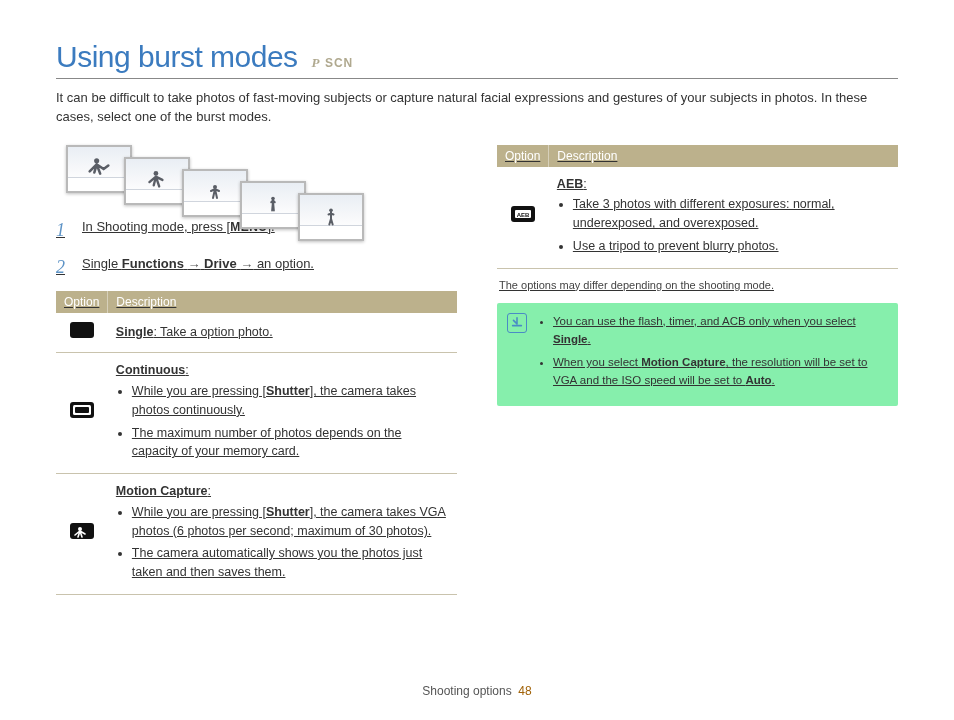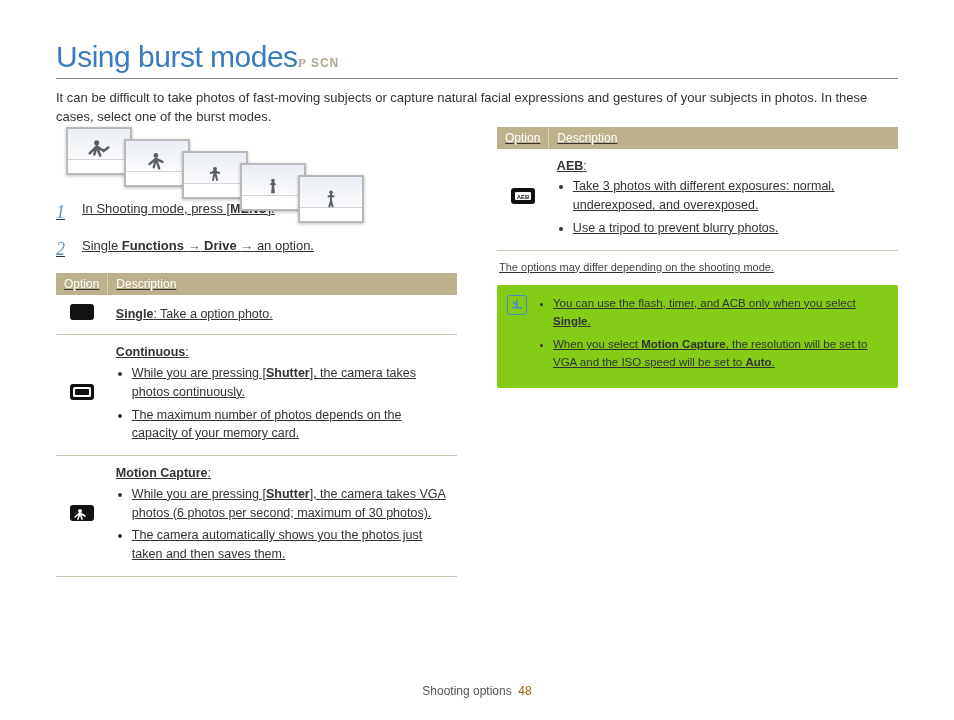--- a/index.html
+++ b/index.html
@@ -6,31 +6,31 @@
   body {
     width: 954px;
     height: 720px;
     background: #fff;
     font-family: Arial, Helvetica, sans-serif;
     color: #333;
     font-size: 13px;
     padding: 40px 56px 20px 56px;
     position: relative;
   }
-  .title-row { display: flex; align-items: baseline; }
+  .title-row { display: flex; align-items: baseline; gap: 14px; }
   .page-title {
     font-size: 30px;
     color: #3b7bbf;
     font-weight: 400;
     letter-spacing: -0.5px;
   }
   .mode-tags { color: #b0a98f; font-size: 12px; letter-spacing: 1px; font-weight: bold; }
   .mode-tags .p { font-family: "Times New Roman", serif; font-style: italic; font-weight: bold; font-size: 13px; }
   hr.title-rule { border: none; border-top: 1px solid #888; margin: 4px 0 10px 0; }
-  .intro { font-size: 13px; line-height: 1.45; color: #333; margin-bottom: 0; }
+  .intro { font-size: 13px; line-height: 1.45; color: #333; margin-bottom: 18px; }
   .columns { display: flex; gap: 40px; }
   .col { flex: 1 1 0; min-width: 0; text-decoration: underline; }
   .burst-strip { display: flex; gap: 0; margin: 0 0 24px 10px; }
   .frame {
     width: 66px; height: 48px;
     border: 2px solid #b9b9b9;
     background: linear-gradient(#e9eef4 0%, #f7f8fa 50%, #ffffff 80%);
     position: relative;
     box-shadow: 0 1px 3px rgba(0,0,0,0.25);
     display: flex; align-items: center; justify-content: center;
@@ -72,21 +72,21 @@
     border-bottom: 1px solid #c9c3ad;
     vertical-align: middle;
     line-height: 1.5;
   }
   table.opt tbody td:first-child { width: 44px; text-align: center; }
   table.opt ul { list-style: disc; padding-left: 16px; margin-top: 2px; }
   table.opt ul li { margin-bottom: 4px; }
   .icon-box { width: 26px; height: 18px; display: inline-block; }
   .note-small { font-size: 11px; color: #444; margin: 10px 0 12px 2px; }
   .info-box {
-    background: #84cc16;
+    background: #86efac;
     display: flex;
     gap: 10px;
     padding: 10px 12px 10px 10px;
     font-size: 11.5px;
     line-height: 1.55;
     border-radius: 2px;
   }
   .info-icon {
     flex: 0 0 20px; height: 20px;
     border: 1.5px solid #4a8bc5; border-radius: 3px;

